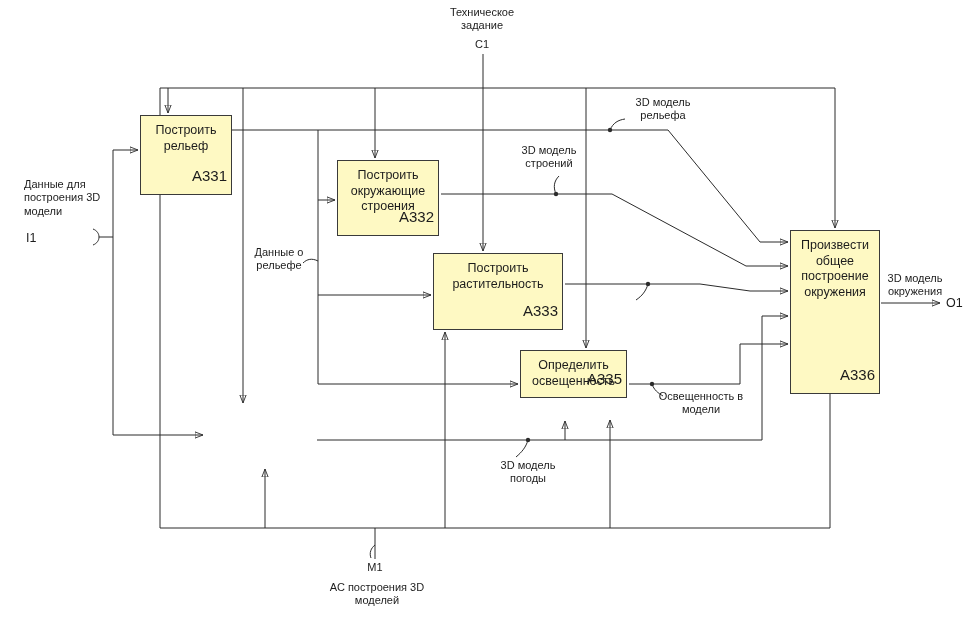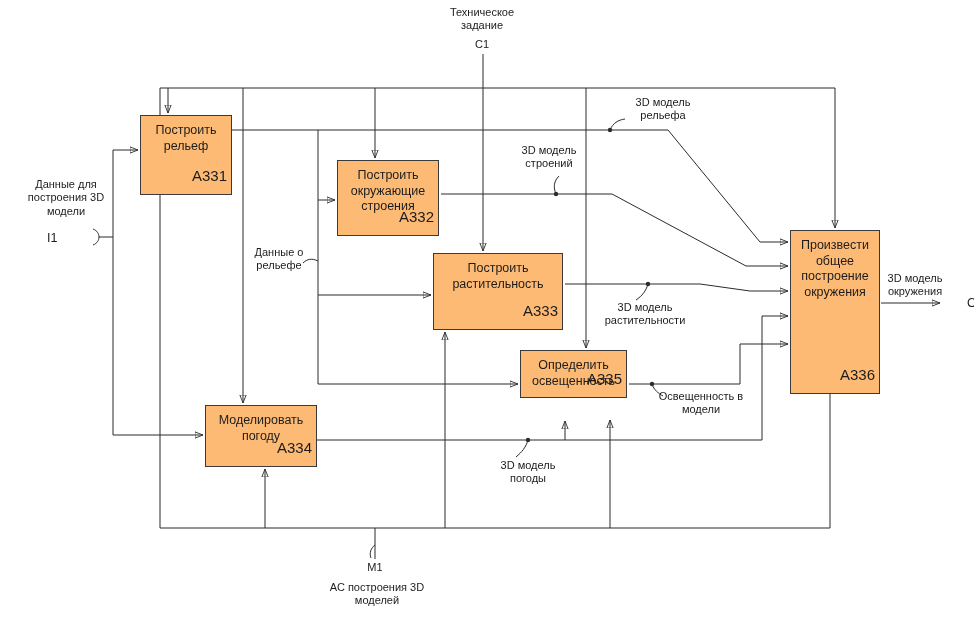--- a/index.html
+++ b/index.html
@@ -2,26 +2,26 @@
 <html><head>
 <meta charset="utf-8">
 <style>
   * { margin:0; padding:0; box-sizing:border-box; }
   html,body { background:#ffffff; }
   body { font-family:"Liberation Sans", sans-serif; color:#1c1c1c; }
   .canvas { position:relative; width:974px; height:630px; background:#ffffff; overflow:hidden; }
   .wires { position:absolute; left:0; top:0; }
   .wires path { fill:none; stroke:#2b2b2b; stroke-width:1; }
   .wires circle { fill:#2b2b2b; }
-  .box { position:absolute; border:1.5px solid #3a3a3a; background:#fdba74;
+  .box { position:absolute; border:1.5px solid #3a3a3a; background:#fef9c3;
          font-size:12.5px; line-height:1.25; text-align:center; padding:7px 4px 2px; }
   .box-code { position:absolute; right:4px; bottom:8px; font-size:15px; }
   .lbl { position:absolute; font-size:11px; line-height:1.22; text-align:center; }
-  .lbl.la { text-align:center; }
-  .code { position:absolute; font-size:12.5px;margin-left:21px; }
+  .lbl.la { text-align:left; }
+  .code { position:absolute; font-size:12.5px; }
 </style>
 </head>
 <body>
 
 <div class="canvas">
 
   <svg class="wires" width="974" height="630" viewBox="0 0 974 630">
     <defs>
       <marker id="arrow" viewBox="0 0 10 10" refX="9" refY="5" markerWidth="9" markerHeight="9" markerUnits="userSpaceOnUse" orient="auto">
         <path d="M0,1.5 L9,5 L0,8.5 z" fill="#2b2b2b" stroke="none"></path>
@@ -95,24 +95,20 @@
   <div class="box" style="left:337px;top:160px;width:102px;height:76px">
     <div>Построить окружающие строения</div>
     <div class="box-code">A332</div>
   </div>
 
   <div class="box" style="left:433px;top:253px;width:130px;height:77px">
     <div>Построить растительность</div>
     <div class="box-code">A333</div>
   </div>
 
-  <div class="box" style="left:205px;top:405px;width:112px;height:62px">
-    <div>Моделировать погоду</div>
-    <div class="box-code">A334</div>
-  </div>
 
   <div class="box" style="left:520px;top:350px;width:107px;height:48px">
     <div>Определить освещенность</div>
     <div class="box-code">A335</div>
   </div>
 
   <div class="box" style="left:790px;top:230px;width:90px;height:164px">
     <div>Произвести общее построение окружения</div>
     <div class="box-code">A336</div>
   </div>
@@ -125,17 +121,16 @@
 
   <div class="lbl" style="left:879px;top:272px;width:72px">3D модель окружения</div>
   <div class="code" style="left:946px;top:296px">O1</div>
 
   <div class="lbl" style="left:362px;top:561px;width:26px">M1</div>
   <div class="lbl" style="left:315px;top:581px;width:124px">АС построения 3D моделей</div>
 
   <div class="lbl" style="left:622px;top:96px;width:82px">3D модель рельефа</div>
   <div class="lbl" style="left:514px;top:144px;width:70px">3D модель строений</div>
   <div class="lbl" style="left:246px;top:246px;width:66px">Данные о рельефе</div>
-  <div class="lbl" style="left:596px;top:301px;width:98px">3D модель растительности</div>
   <div class="lbl" style="left:652px;top:390px;width:98px">Освещенность в модели</div>
   <div class="lbl" style="left:492px;top:459px;width:72px">3D модель погоды</div>
 
 </div>
 
 </body></html>

